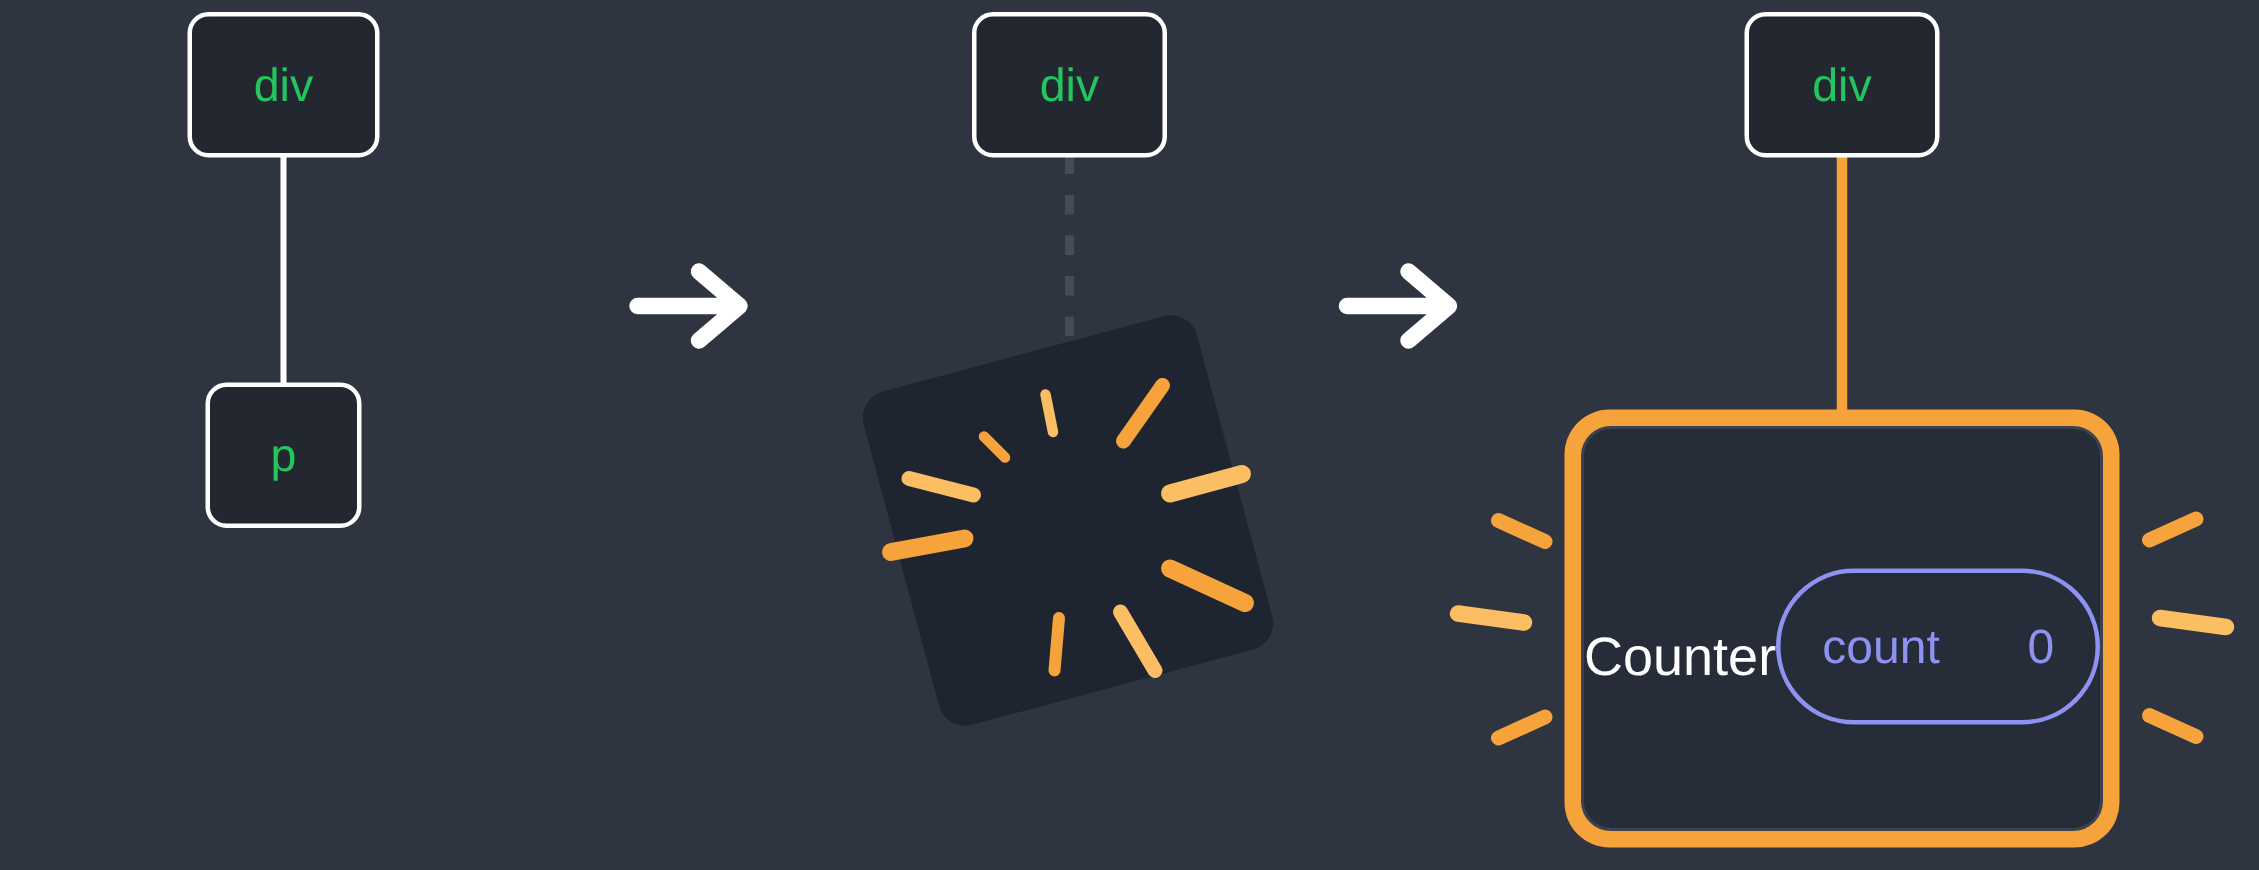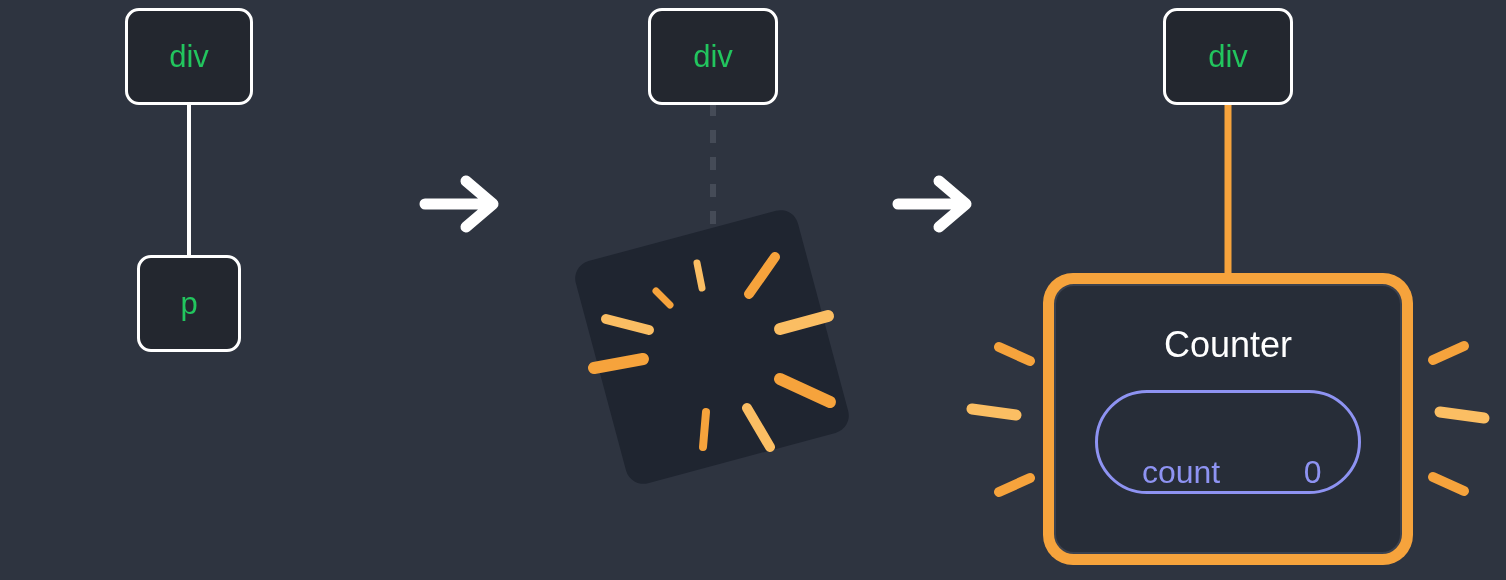--- a/index.html
+++ b/index.html
@@ -34,35 +34,35 @@
     border-radius:30px;
     box-sizing:border-box;
     padding:11px;
   }
   .card-inner{
     width:100%;height:100%;
     background:#272D38;
     border:2px solid #3B414E;
     border-radius:20px;
     box-sizing:border-box;
-    display:flex;flex-direction:column;align-items:center;
+    display:flex;flex-direction:row;align-items:center;
   }
   .card-title{
     margin-top:38px;
     color:#FFFFFF;
     font-size:36px;
     font-weight:500;
   }
   .prop-pill{
     margin-top:24px;
     width:266px;height:104px;
     border:3px solid #8E93F2;
     border-radius:60px;
     box-sizing:border-box;
-    display:flex;align-items:flex-end;
+    display:flex;align-items:center;
     overflow:hidden;
     color:#8E93F2;
     font-size:32px;
   }
   .prop-name{
     flex:1 1 63%;
     display:flex;align-items:center;justify-content:center;
   }
   .pill-divider{
     flex:0 0 3px;

